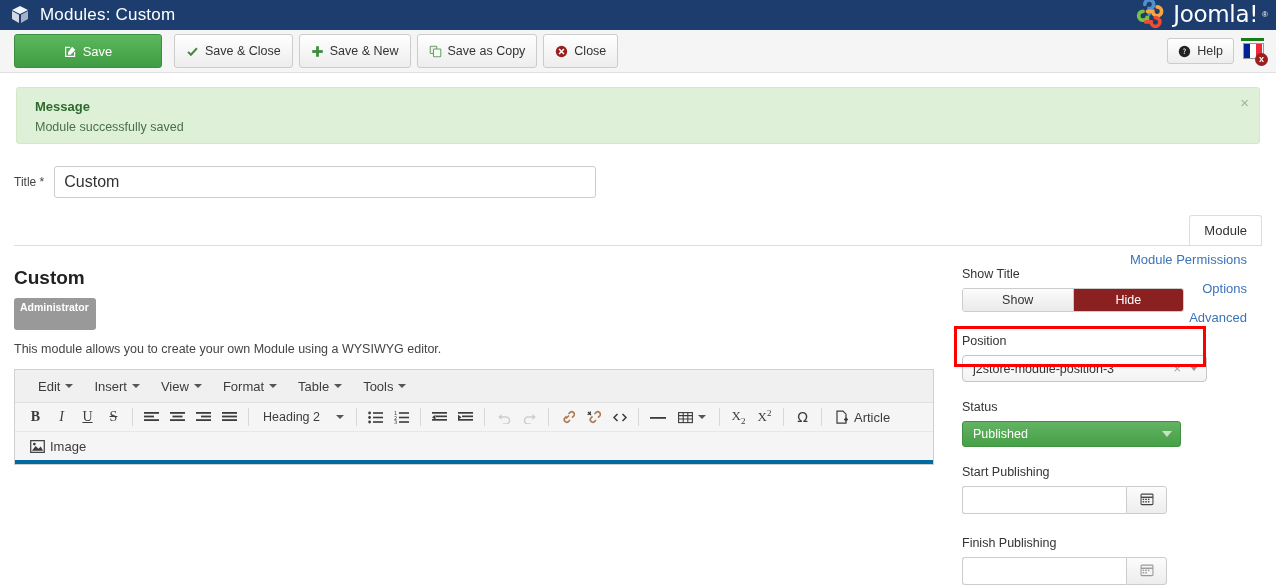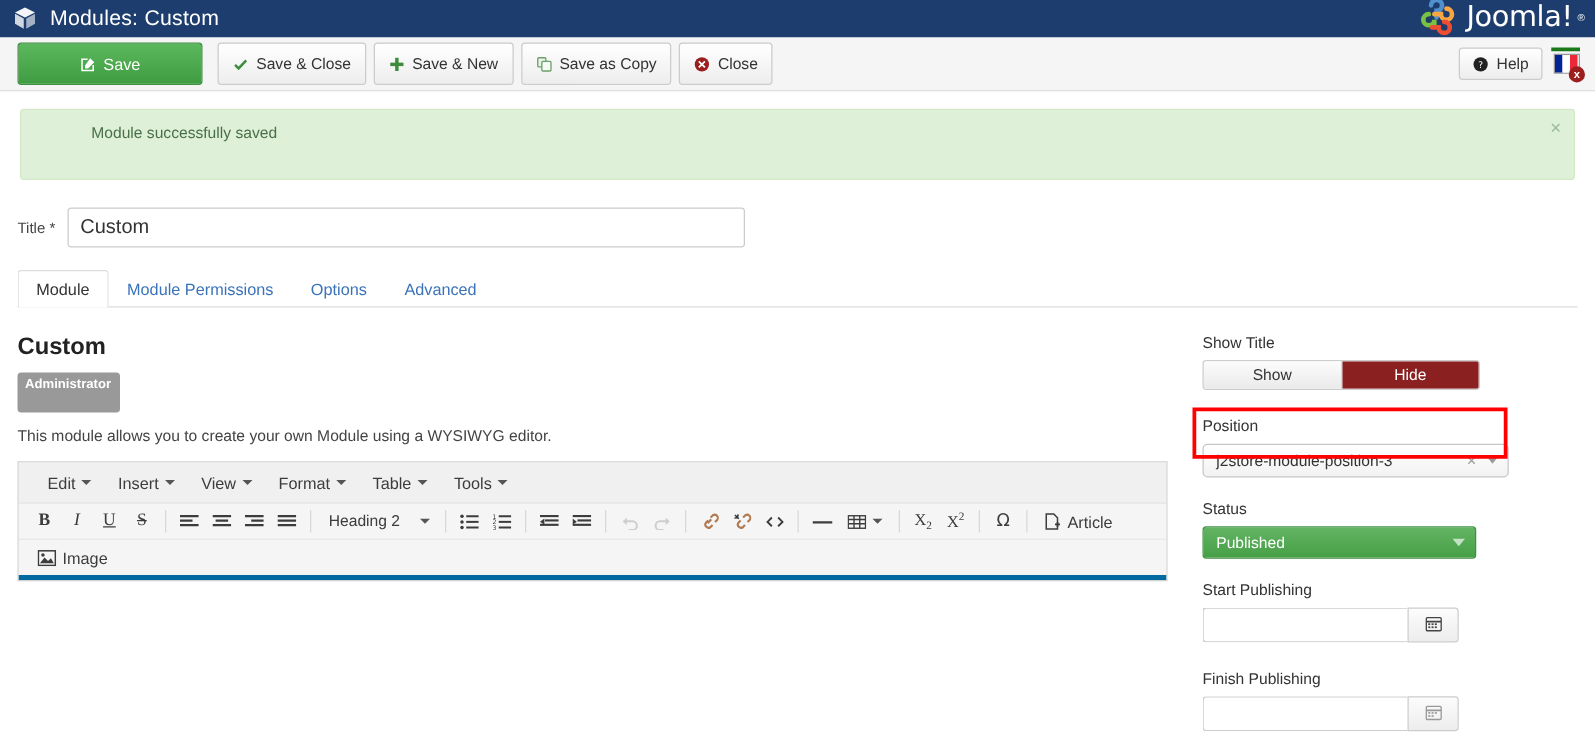--- a/index.html
+++ b/index.html
@@ -127,21 +127,21 @@
     padding: 11px 14px 13px 18px;
     position: relative;
     height: 57px;
   }
   .alert-title {
     color: #2d6a2d;
     font-weight: bold;
     font-size: 13px;
     margin-bottom: 6px;
   }
-  .alert-text { color: #4a704a; font-size: 12.5px; margin-left: 38px; }
+  .alert-text { color: #4a704a; font-size: 12.5px; }
   .alert-close {
     position: absolute;
     top: 7px; right: 10px;
     color: #9cb89c;
     font-size: 15px;
     cursor: pointer;
     line-height: 1;
   }
 
   
@@ -166,20 +166,21 @@
   }
 
   
   .tabs {
     margin: 17px 0 0 14px;
     display: flex;
     align-items: flex-end;
     border-bottom: 1px solid #ddd;
     width: 1248px;
     height: 31px;
+    flex-direction: column;
   }
   .tab {
     padding: 7px 14px 6px 14px;
     font-size: 13px;
     color: #3b73b9;
     cursor: pointer;
     border: 1px solid transparent;
     border-bottom: none;
     border-radius: 3px 3px 0 0;
     margin-bottom: -1px;
@@ -513,20 +514,21 @@
         <i class="b"></i>
           <i class="w"></i>
           <i class="r"></i>
       </span>
       <span class="flag-badge">x</span>
     </div>
   </div>
 </div>
 
 <div class="alert">
+  <div class="alert-title">Message</div>
   <div class="alert-text">Module successfully saved</div>
   <div class="alert-close">×</div>
 </div>
 
 <div class="title-row">
   <label class="title-label">Title *</label>
   <input class="title-input" value="Custom" style="">
 </div>
 
 <div class="tabs">

